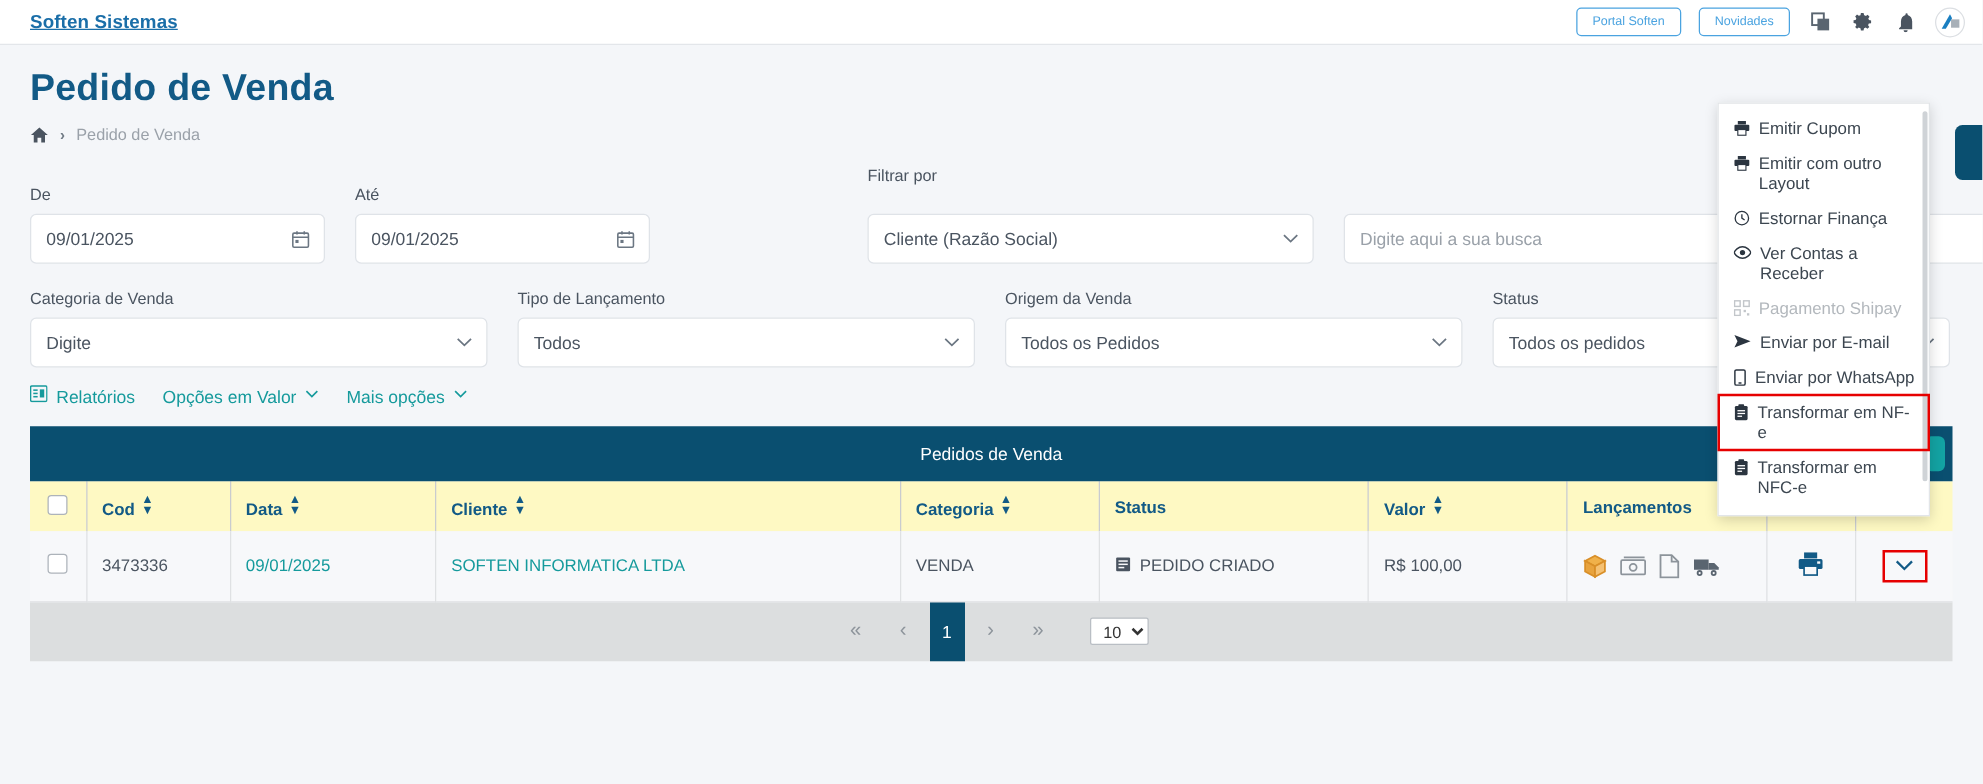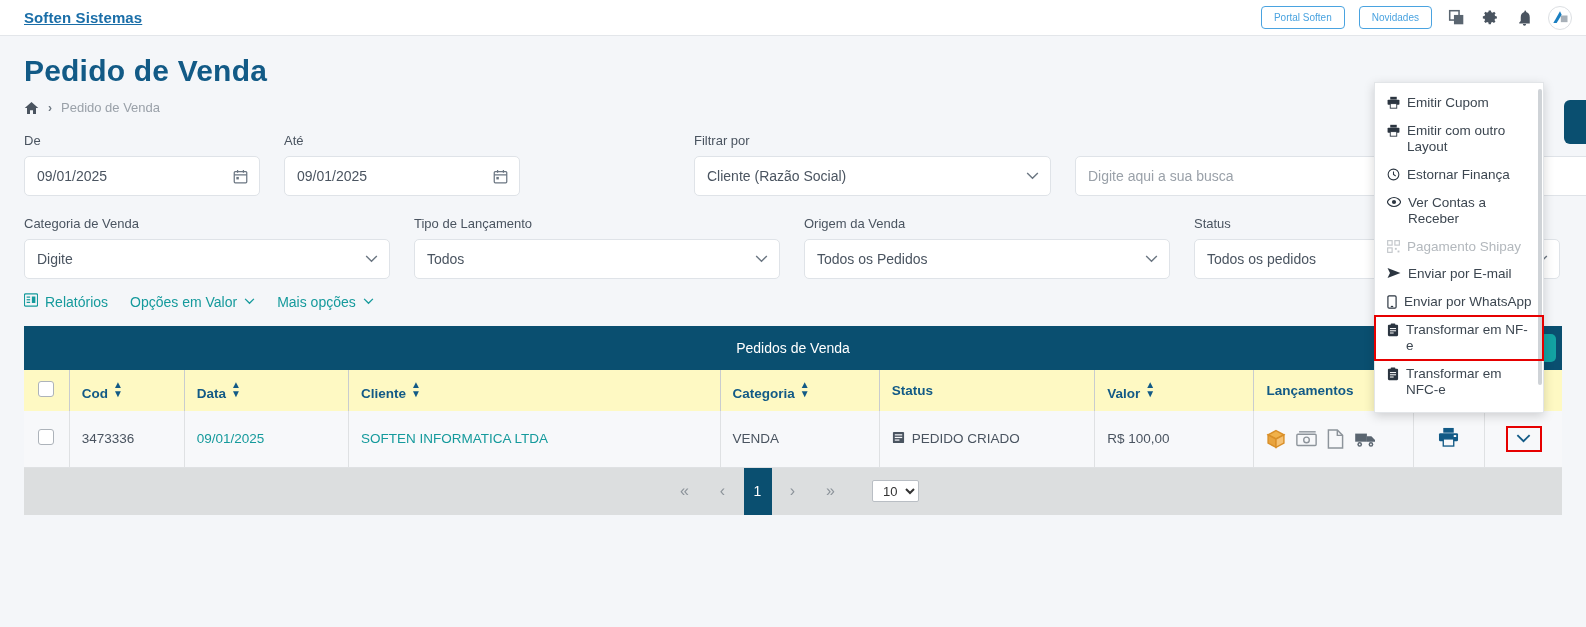--- a/index.html
+++ b/index.html
@@ -112,21 +112,21 @@
 
   
   .pager{
     background:#dcdedf; height:47px; display:flex; align-items:center; justify-content:center; gap:4px;
   }
   .pg{ width:34px;height:34px;display:flex;align-items:center;justify-content:center;
        color:#8d949b;font-size:16px;cursor:pointer;}
   .pg.active{ background:#0a4f70; color:#fff; font-size:14px; height:47px; width:28px;}
   .pgsel{
     margin-left:20px; height:22px; border:1px solid #b9bec4; background:#fff; border-radius:2px;
-    font-size:13px; padding:0 4px 0 6px; color:#333; font-family:inherit; cursor:pointer;text-align:right;
+    font-size:13px; padding:0 4px 0 6px; color:#333; font-family:inherit; cursor:pointer;
   }
 
   
   .menu{
     position:absolute; left:1374px; top:82px; width:170px;
     background:#fff; border:1px solid #e2e5e8; box-shadow:0 3px 10px rgba(0,0,0,.17);
     z-index:40; padding:6px 0 8px 0;
   }
   .menu-item{
     display:flex; align-items:flex-start; gap:7px;
@@ -212,21 +212,21 @@
         <span>09/01/2025</span>
         <span class="right-ic">
           <svg width="15" height="15" viewBox="0 0 18 18" fill="none" stroke="#6b7682" stroke-width="1.5">
             <rect x="1.5" y="3" width="15" height="13.5" rx="1.2"></rect>
               <path d="M1.5 7h15M5.5 1.2v3.2M12.5 1.2v3.2"></path>
             <rect x="4" y="9.5" width="3" height="3" fill="#6b7682" stroke="none"></rect>
           </svg>
         </span>
       </div>
     </div>
-    <div class="fgroup" style="margin-left:150px;">
+    <div class="fgroup" style="margin-left:150px;gap:15px;">
       <span class="flabel">Filtrar por</span>
       <div class="fctl sel w-filtrar">
         <span>Cliente (Razão Social)</span>
         <span class="right-ic">
           <svg width="13" height="8" viewBox="0 0 14 9" fill="none" stroke="#6b7682" stroke-width="1.6">
               <path d="M1 1.2 L7 7 L13 1.2"></path>
             </svg>
         </span>
       </div>
     </div>

